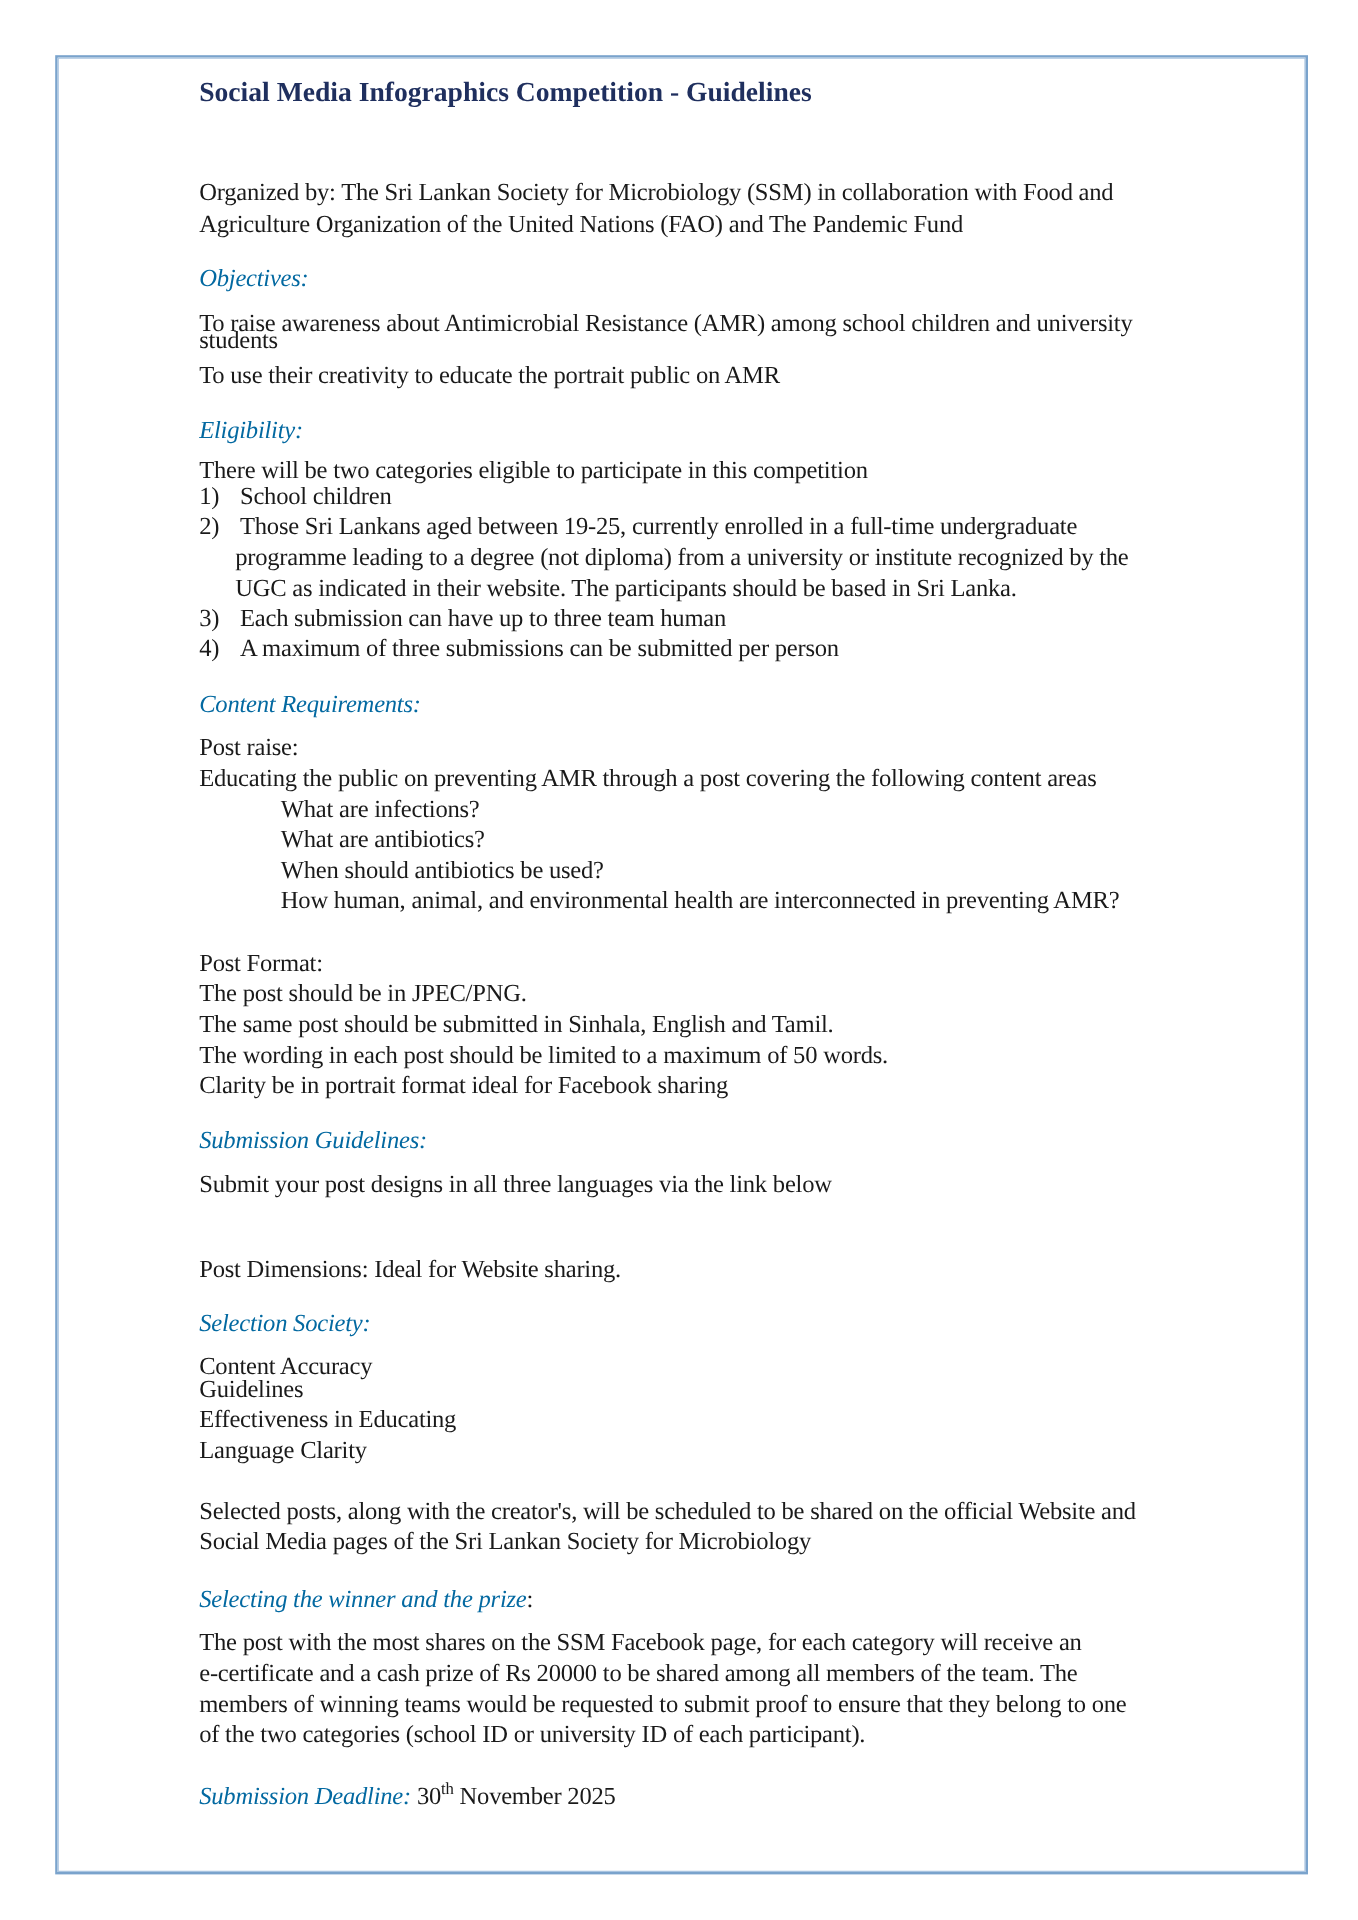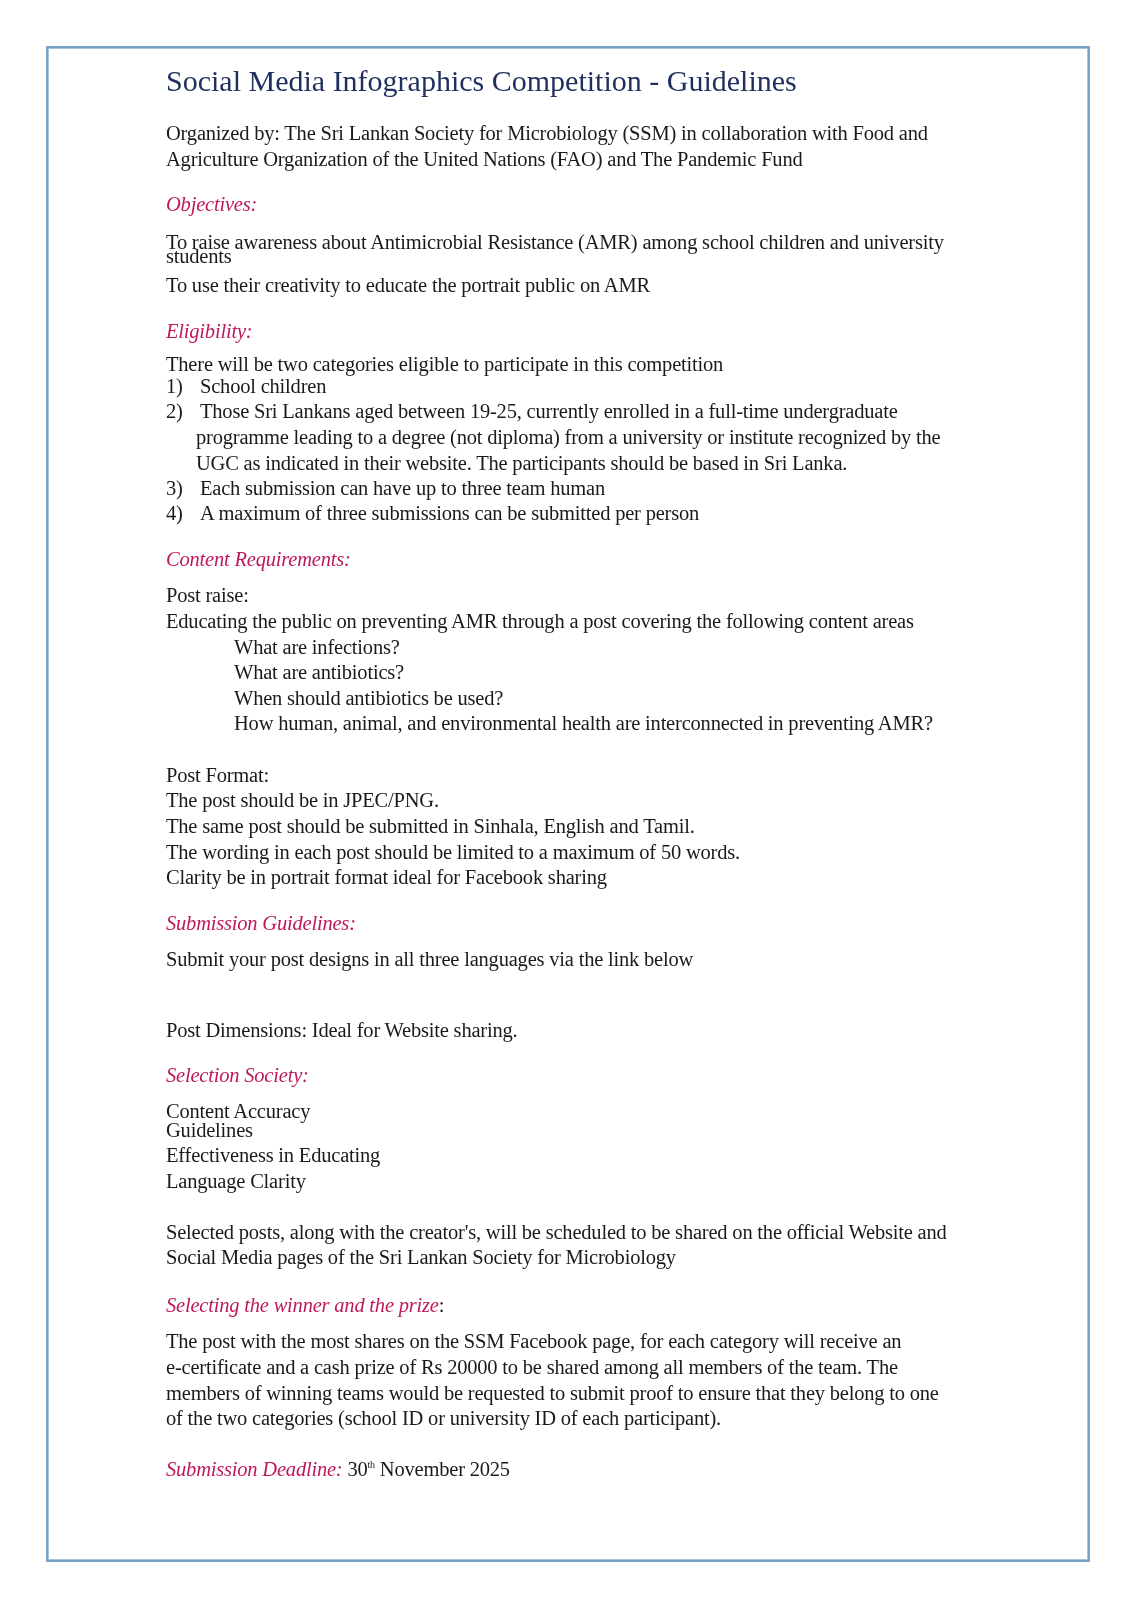--- a/index.html
+++ b/index.html
@@ -1,26 +1,26 @@
 <!DOCTYPE html>
 <html><head>
 <meta charset="utf-8">
 <style>
   html, body { margin:0; padding:0; background:#ffffff; }
   body { width:1132px; height:1600px; position:relative; overflow:hidden;
          font-family:"Liberation Serif", serif; color:#1a1a1a; }
   .frame { position:absolute; left:46px; top:46px; width:1040px; height:1512px;
            border:2px solid #7aa3cc; box-shadow: inset 0 0 0 1px #a9c4e0; }
-  .title { position:absolute; top:64px; left:166px; font-size:30px; font-weight:normal; color:#1f2f5e; white-space:nowrap; }
-  .t { position:absolute; left:166px; font-size:20.5px; line-height:26px; white-space:nowrap; letter-spacing:-0.2px; }
+  .title { position:absolute; top:64px; left:166px; font-size:23px; font-weight:bold; color:#1f2f5e; white-space:nowrap; }
+  .t { position:absolute; left:166px; font-size:20.5px; line-height:26px; white-space:nowrap; letter-spacing:-0.2px;margin-top:28px; }
   .ind { left:234px; }
   .num { left:166px; }
   .num .n { display:inline-block; width:34px; }
-  .it { font-style:italic; color:#be185d; }
-  sup { font-size:10px; vertical-align:super; line-height:0;text-align:center; }
+  .it { font-style:italic; color:#0369a1; }
+  sup { font-size:14px; vertical-align:super; line-height:0;text-align:center; }
 </style>
 </head>
 <body>
 
 <div class="frame"></div>
 
 <div class="title">Social Media Infographics Competition - Guidelines</div>
 
 <div class="t" style="top:120px">Organized by: The Sri Lankan Society for Microbiology (SSM) in collaboration with Food and</div>
 <div class="t" style="top:146px">Agriculture Organization of the United Nations (FAO) and The Pandemic Fund</div>

